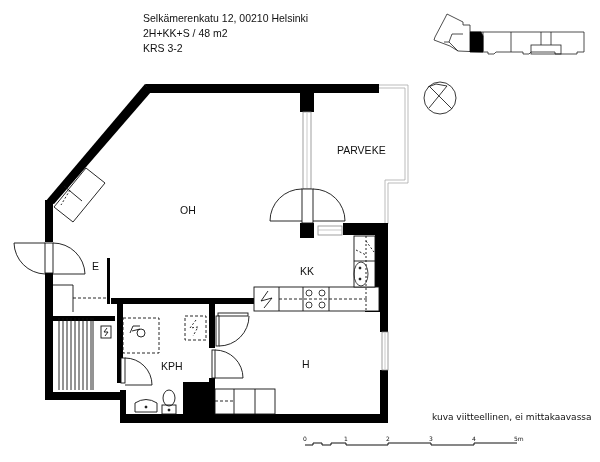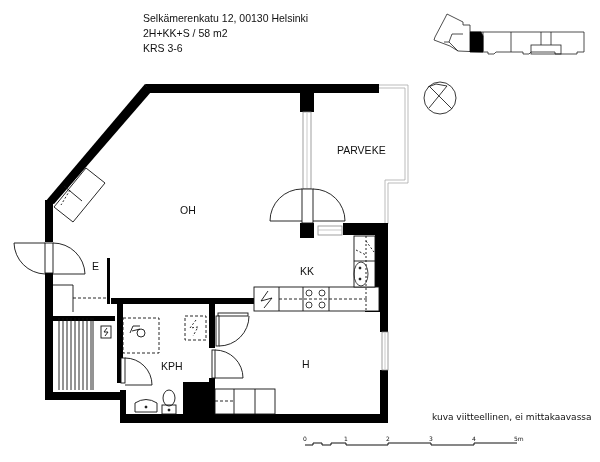--- a/index.html
+++ b/index.html
@@ -8,23 +8,23 @@
   .info div { white-space:nowrap; }
   svg { position:absolute; left:0; top:0; }
   .lbl { font-family:"Liberation Sans", sans-serif; font-size:10.5px; fill:#111; }
   .note { position:absolute; left:432px; top:412px; font-family:"DejaVu Sans", sans-serif; font-size:9px; color:#111; }
   .scale-lbl { font-family:"DejaVu Sans", sans-serif; font-size:6px; fill:#111; }
 </style>
 </head>
 <body>
 
 <div class="info">
-  <div>Selkämerenkatu 12, 00130 Helsinki</div>
-  <div>2H+KK+S / 58 m2</div>
-  <div>KRS 3-6</div>
+  <div>Selkämerenkatu 12, 00210 Helsinki</div>
+  <div>2H+KK+S / 48 m2</div>
+  <div>KRS 3-2</div>
 </div>
 
 <svg width="600" height="462" viewBox="0 0 600 462">
 
   <g fill="none" stroke="#222" stroke-width="0.8">
     <polyline points="447,14 463,22 463,25 470,25 470,32 483,32 584,32 584,52 577,52 577,54 555,54 555,52 531,52 529,54 523,54 523,52 496,52 494,54 488,54 488,52 481,52 458,51 450,46 434,40 435,37 445,18 447,14"></polyline>
     <line x1="483" y1="32" x2="483" y2="51"></line>
     <line x1="511" y1="32" x2="511" y2="52"></line>
     <line x1="541" y1="32" x2="541" y2="45"></line>
     <line x1="551" y1="32" x2="551" y2="45"></line>

